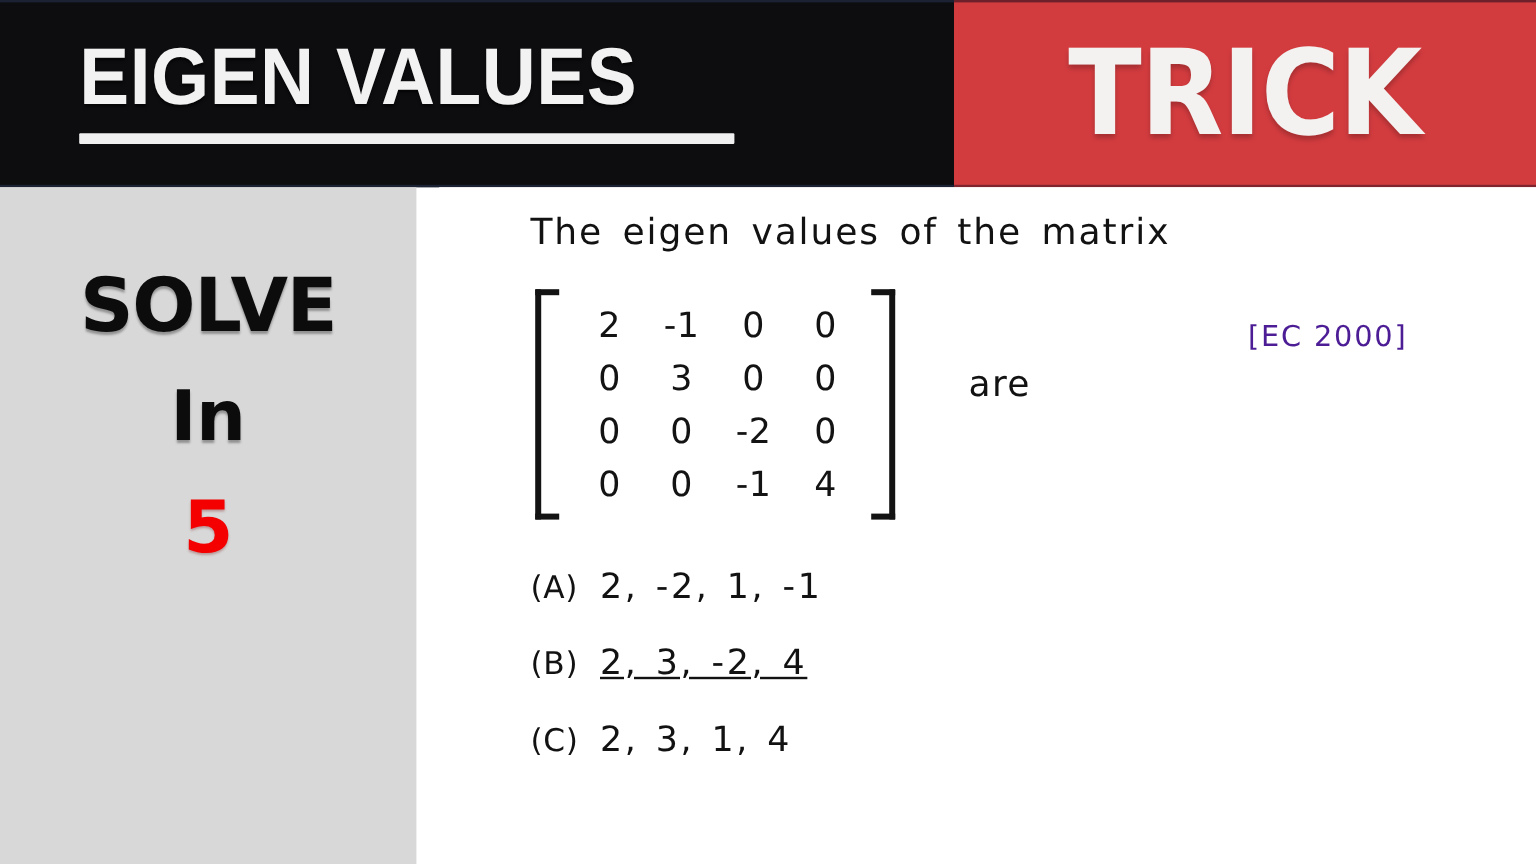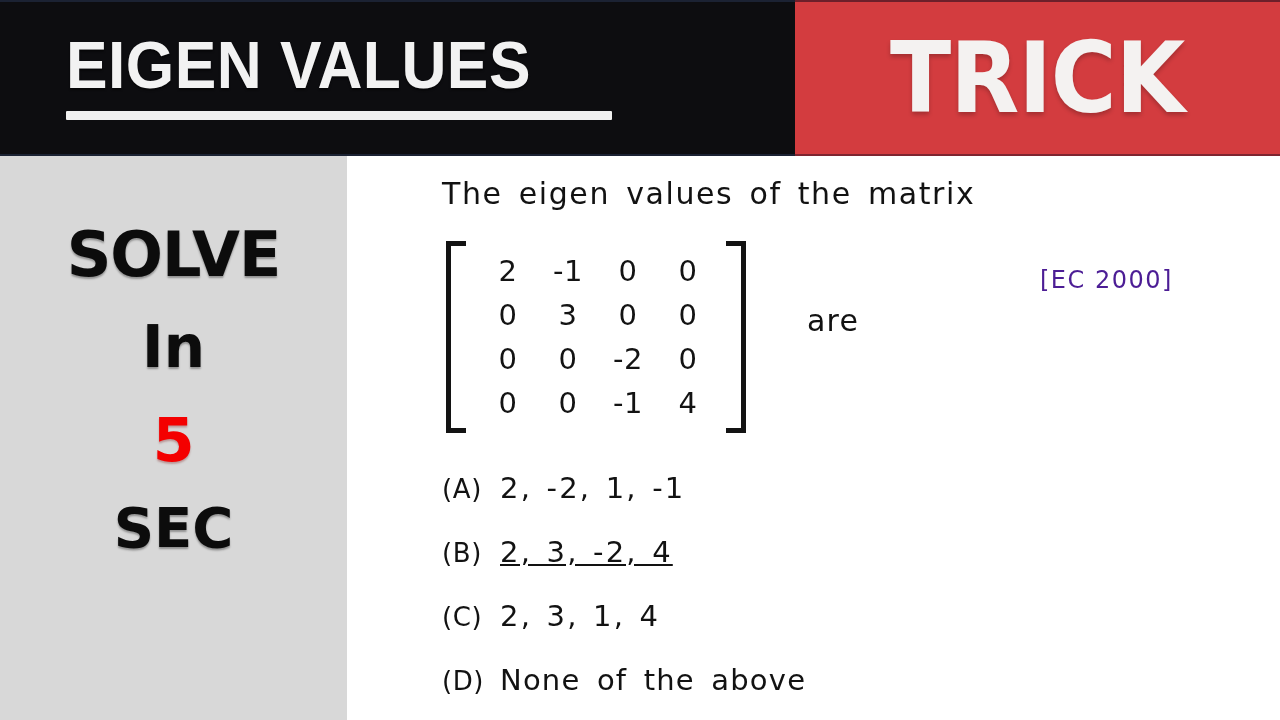--- a/index.html
+++ b/index.html
@@ -242,21 +242,20 @@
 
     <div id="header-badge">
       <span id="header-badge-text">TRICK</span>
     </div>
   </div>
 
   <div id="sidebar">
     <div class="side-line" id="side-solve">SOLVE</div>
     <div class="side-line" id="side-in">In</div>
     <div class="side-line" id="side-seconds">5</div>
-    <div class="side-line" id="side-sec">SEC</div>
   </div>
 
   <div id="board">
 
     <div id="question-line" class="hand">The eigen values of the matrix</div>
 
     <div id="matrix-block">
       <div class="bracket bracket-left">
           <i></i>
         </div>
@@ -292,18 +291,15 @@
 
     <div class="option-row hand" id="option-a">
       <span class="option-key">(A)</span><span class="option-val">2, -2, 1, -1</span>
     </div>
     <div class="option-row hand" id="option-b">
       <span class="option-key">(B)</span><span class="option-val">2, 3, -2, 4</span>
     </div>
     <div class="option-row hand" id="option-c">
       <span class="option-key">(C)</span><span class="option-val">2, 3, 1, 4</span>
     </div>
-    <div class="option-row hand" id="option-d">
-      <span class="option-key">(D)</span><span class="option-val">None of the above</span>
-    </div>
 
   </div>
 </div>
 
 </body></html>

